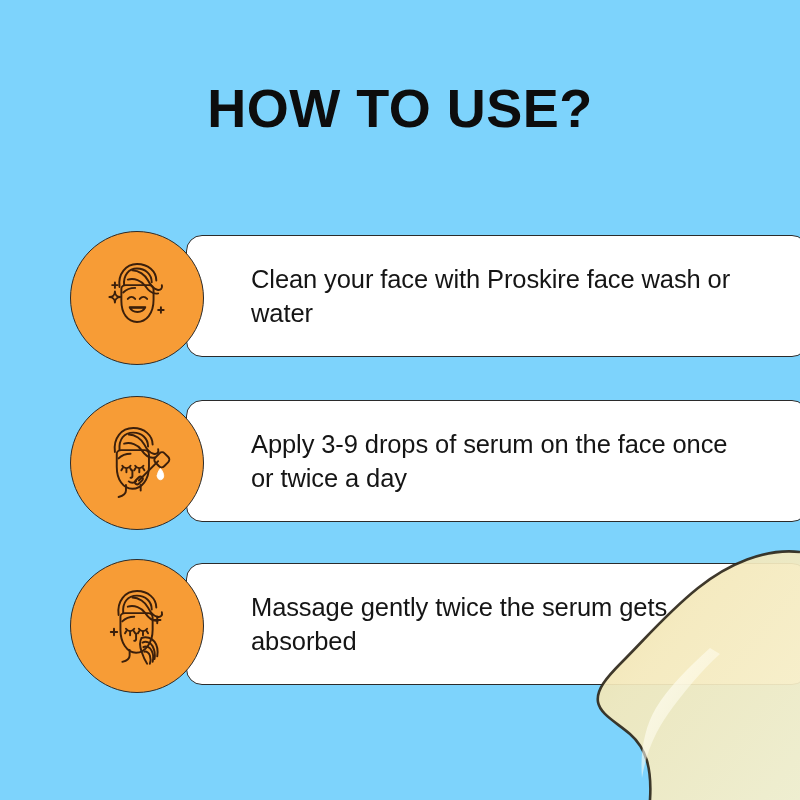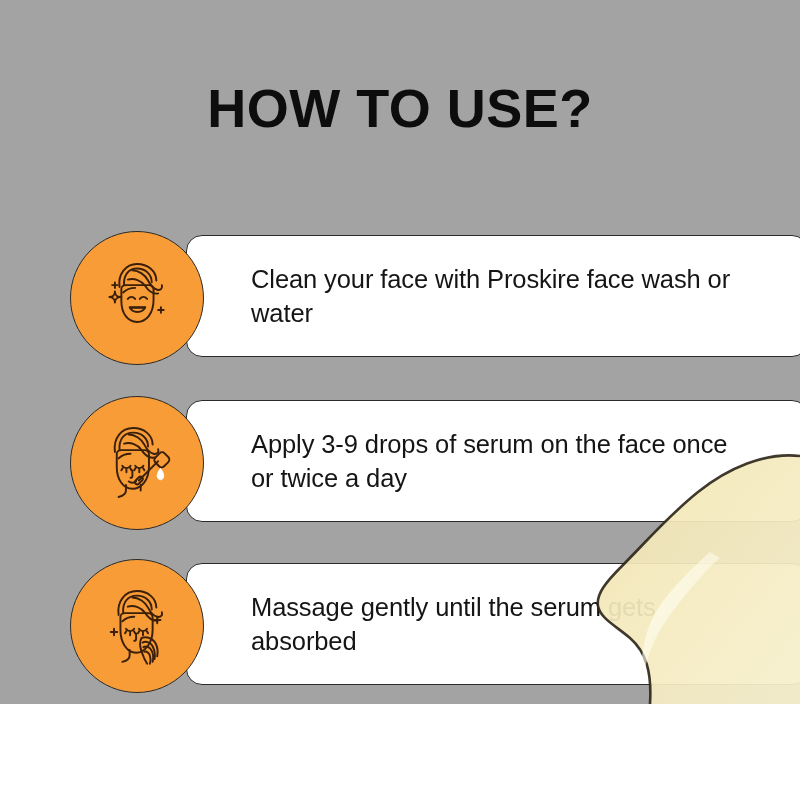--- a/index.html
+++ b/index.html
@@ -9,22 +9,22 @@
   body {
     width: 800px;
     height: 800px;
     background: #ffffff;
     font-family: "Liberation Sans", sans-serif;
     overflow: hidden;
   }
   .page {
     position: relative;
     width: 800px;
-    height: 704px;
-    background: #a3a3a3;
+    height: 800px;
+    background: #7dd3fc;
     overflow: hidden;
   }
 
   
   .title {
     position: absolute;
     top: 78px;
     left: 0;
     width: 800px;
     text-align: center;
@@ -185,21 +185,21 @@
           <path d="M48.5 72.5 C47.5 71.5 47.5 70 48.5 69 L52 65.5 C53 64.5 54.5 64.5 55.5 65.5 C56.5 66.5 56.5 68 55.5 69 L52 72.5 C51 73.5 49.5 73.5 48.5 72.5 Z"></path>
           <path d="M70 44 C68.5 45.5 68.5 48 70 49.5 L74 53.5 C75.5 55 78 55 79.5 53.5 L84 49 C85.5 47.5 85.5 45 84 43.5 L80 39.5 C78.5 38 76 38 74.5 39.5 Z"></path>
 
           <path d="M72 64 C72 60 75.5 56 75.5 56 C75.5 56 79 60 79 64 C79 66.5 77.4 68.2 75.5 68.2 C73.6 68.2 72 66.5 72 64 Z" fill="#ffffff" stroke="#ffffff" stroke-width="1"></path>
         </svg>
       </div>
     </div>
 
     <div class="step step-3">
       <div class="card">
-        <div class="card-text">Massage gently until the serum gets absorbed</div>
+        <div class="card-text">Massage gently twice the serum gets absorbed</div>
       </div>
       <div class="badge">
         <svg viewBox="0 0 100 100" fill="none" stroke="#3b1f0b" stroke-width="2.1" stroke-linecap="round" stroke-linejoin="round">
 
           <path d="M30 38 C28 23 37 12 50 12 C62 12 71 20 71 30"></path>
           <path d="M35 36 C34 24 40 17 50 17 C59 17 66 23 66 32"></path>
           <path d="M45 19 C52 19 59 24 62 30 C65 36 68 39 72 40 C76 41 78 38 77 35"></path>
           <path d="M40 29 C47 27 55 30 59 36 C63 42 68 45 73 44"></path>
 
           <path d="M32 40 C32 38 34 36 37 36 L62 36 C65 36 67 38 67 41 L67 54 C67 68 59 79 49 79 C39 79 32 68 32 54 Z"></path>

